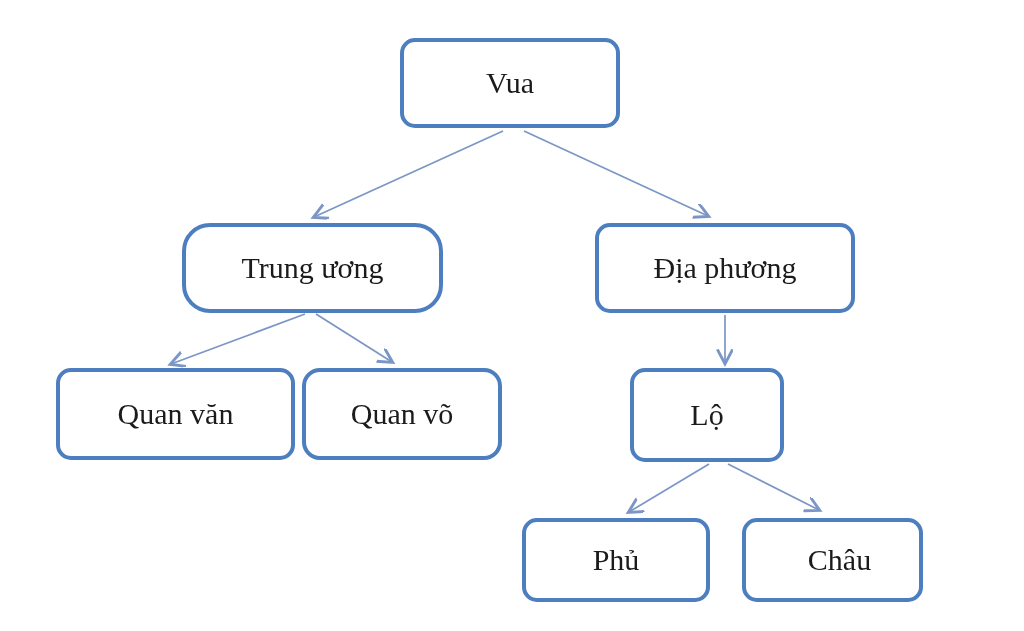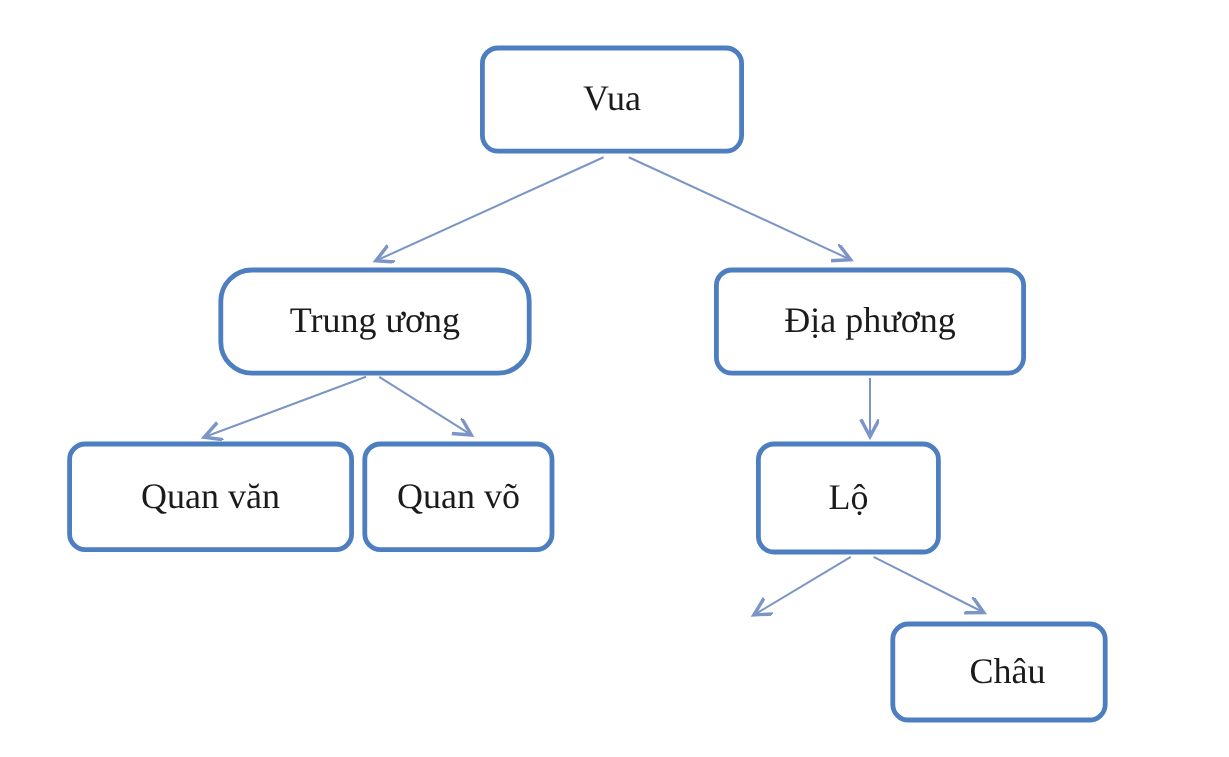--- a/index.html
+++ b/index.html
@@ -37,21 +37,21 @@
     color: var(--text, #1b1b1b);
     font-size: 30px;
     line-height: 1;
     white-space: nowrap;
   }
   
   .n-vua        { left: 400px; top: 38px;  width: 220px; height: 90px; }
   .n-trunguong  { left: 182px; top: 223px; width: 261px; height: 90px; border-radius: 28px; }
   .n-diaphuong  { left: 595px; top: 223px; width: 260px; height: 90px; }
   .n-quanvan    { left: 36px;  top: 368px; width: 239px; height: 92px; margin-left: 20px; }
-  .n-quanvo     { left: 302px; top: 368px; width: 160px; height: 92px; }
+  .n-quanvo     { left: 302px; top: 368px; width: 200px; height: 92px; border-radius: 18px; }
   .n-lo         { left: 630px; top: 368px; width: 154px; height: 94px; }
   .n-phu        { left: 522px; top: 518px; width: 188px; height: 84px; }
   .n-chau       { left: 742px; top: 518px; width: 181px; height: 84px; padding-left: 14px; }
   .edge {
     stroke: var(--connector, #7b96c6);
     stroke-width: 1.7;
     fill: none;
   }
 </style>
 </head>
@@ -85,17 +85,20 @@
   </div>
   <div class="node n-quanvan">
     <span>Quan văn</span>
   </div>
   <div class="node n-quanvo">
     <span>Quan võ</span>
   </div>
   <div class="node n-lo">
     <span>Lộ</span>
   </div>
+  <div class="node n-phu">
+    <span>Phủ</span>
+  </div>
   <div class="node n-chau">
     <span>Châu</span>
   </div>
 
 </div>
 
 </body></html>

